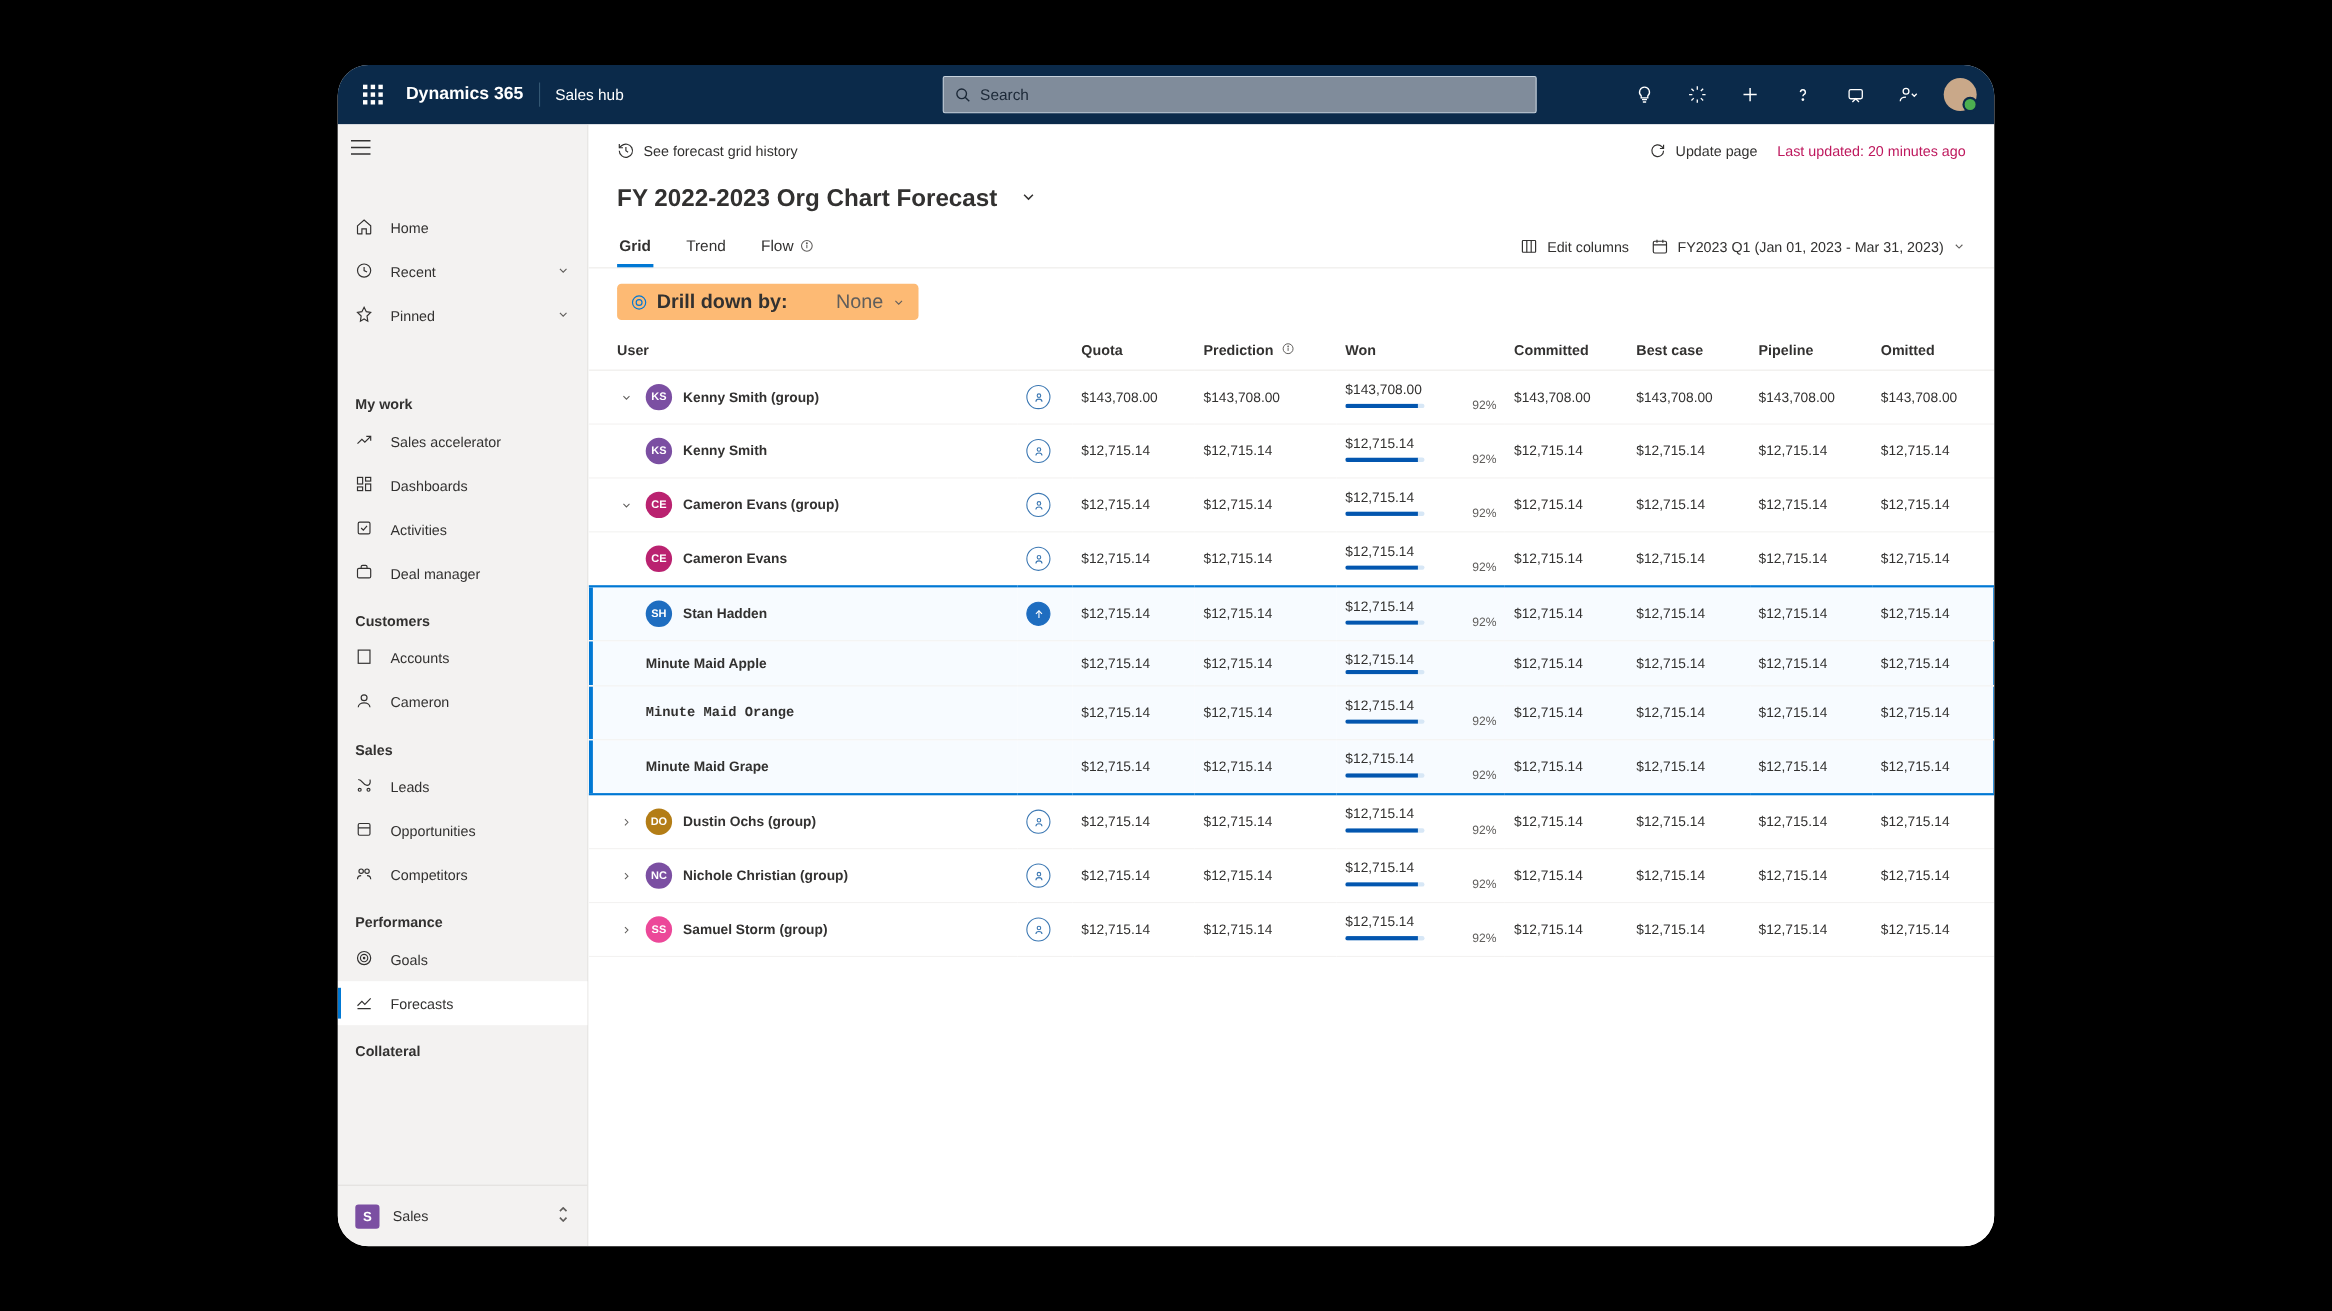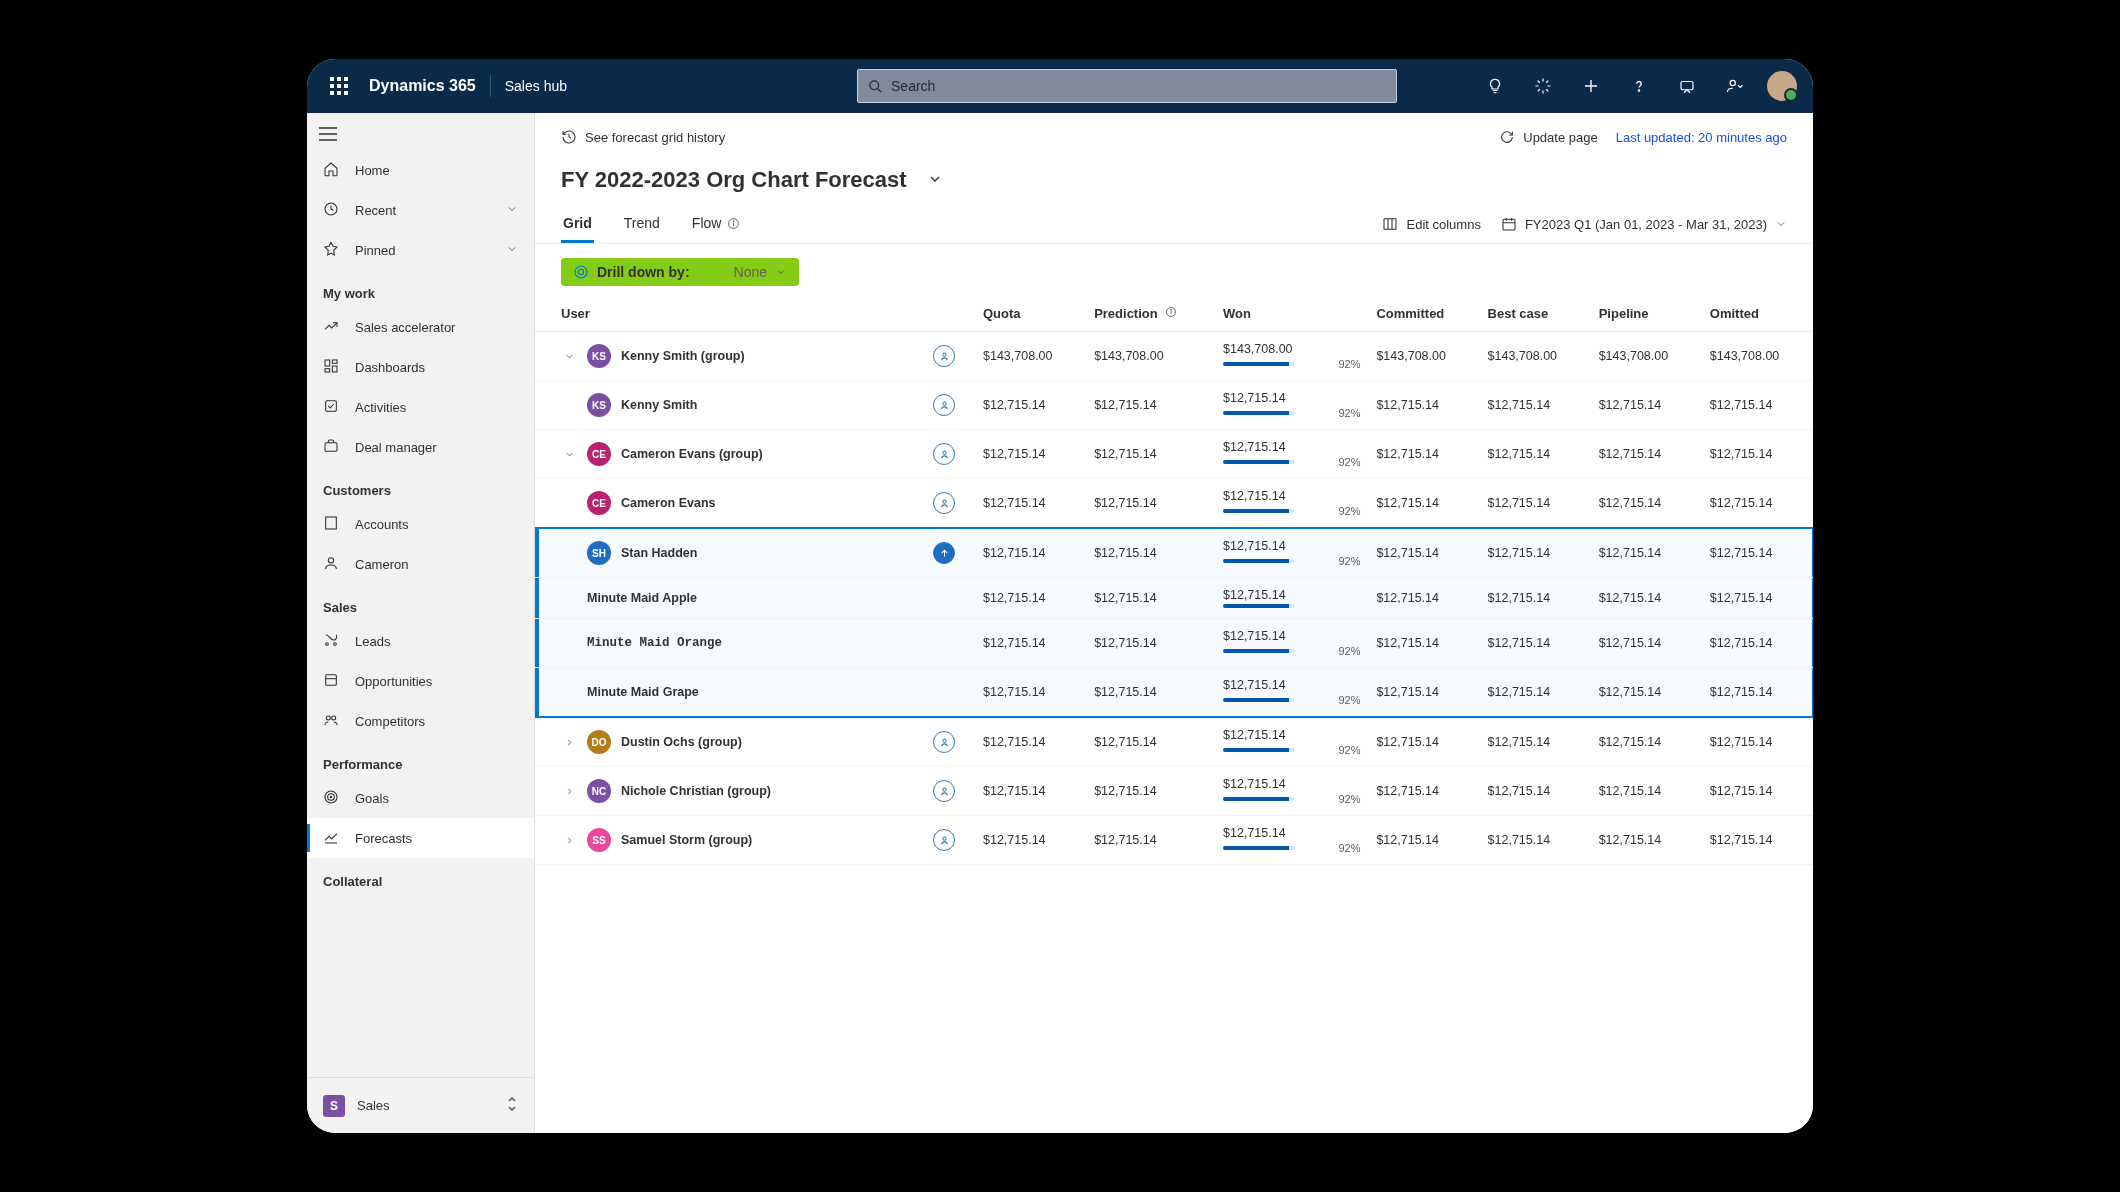--- a/index.html
+++ b/index.html
@@ -86,20 +86,21 @@
   }
   
   .body {
     flex:1; display:flex; overflow:hidden;
   }
   
   .sidebar {
     width:228px; background:#f3f2f1; border-right:1px solid #e1dfdd;
     display:flex; flex-direction:column;
     padding-top:8px;
+    gap:37px;
   }
   .sidebar .hamburger {
     align-self:flex-start; padding:6px 12px; cursor:pointer;
   }
   .nav-item {
     display:flex; align-items:center;
     height:40px; padding:0 16px;
     cursor:pointer; color:#323130;
     gap:16px;
   }
@@ -153,22 +154,22 @@
   }
   .tab.active {
     font-weight:600; border-bottom:3px solid #0078d4; padding-bottom:9px;
   }
   .tabs-right { margin-left:auto; display:flex; align-items:center; gap:20px; }
   .drilldown-row {
     padding:14px 26px 10px 26px;
   }
   .drilldown-chip {
     display:inline-flex; align-items:center; gap:8px;
-    background:#84cc16; border-radius:4px; padding:6px 12px;
-    font-size:14px; cursor:pointer;
+    background:#fdba74; border-radius:4px; padding:6px 12px;
+    font-size:18px; cursor:pointer;
   }
   .drilldown-chip .label { color:#323130; font-weight:600; }
   .drilldown-chip .value { color:#605e5c;margin-left:36px; }
   
   .table-wrap { flex:1; overflow:auto; }
   table { width:100%; border-collapse:collapse; }
   thead th {
     text-align:left; font-weight:600; font-size:13px; color:#323130;
     padding:10px 8px; border-bottom:1px solid #edebe9;
     white-space:nowrap;
@@ -212,21 +213,21 @@
   .won-cell { display:flex; flex-direction:column; gap:2px; min-width:96px;}
   .won-top { display:flex; align-items:baseline; gap:8px; }
   .won-pct { color:#605e5c; font-size:11px; margin-left:auto;}
   .progress {
     width:72px; height:4px; background:#d7e7f6; border-radius:2px;
     overflow:hidden;
   }
   .progress .bar {
     height:100%; background:#0356af; width:92%;
   }
-  .muted { color:#1d4ed8; }
+  .muted { color:#be185d; }
   .link-like { cursor:pointer; display:flex; align-items:center; gap:8px; }
   .col-user { width:390px; padding-left:26px !important;}
   .col-icon { width:50px; }
 </style>
 </head>
 <body>
 
 <div class="app-frame">
 
   <div class="topbar">

